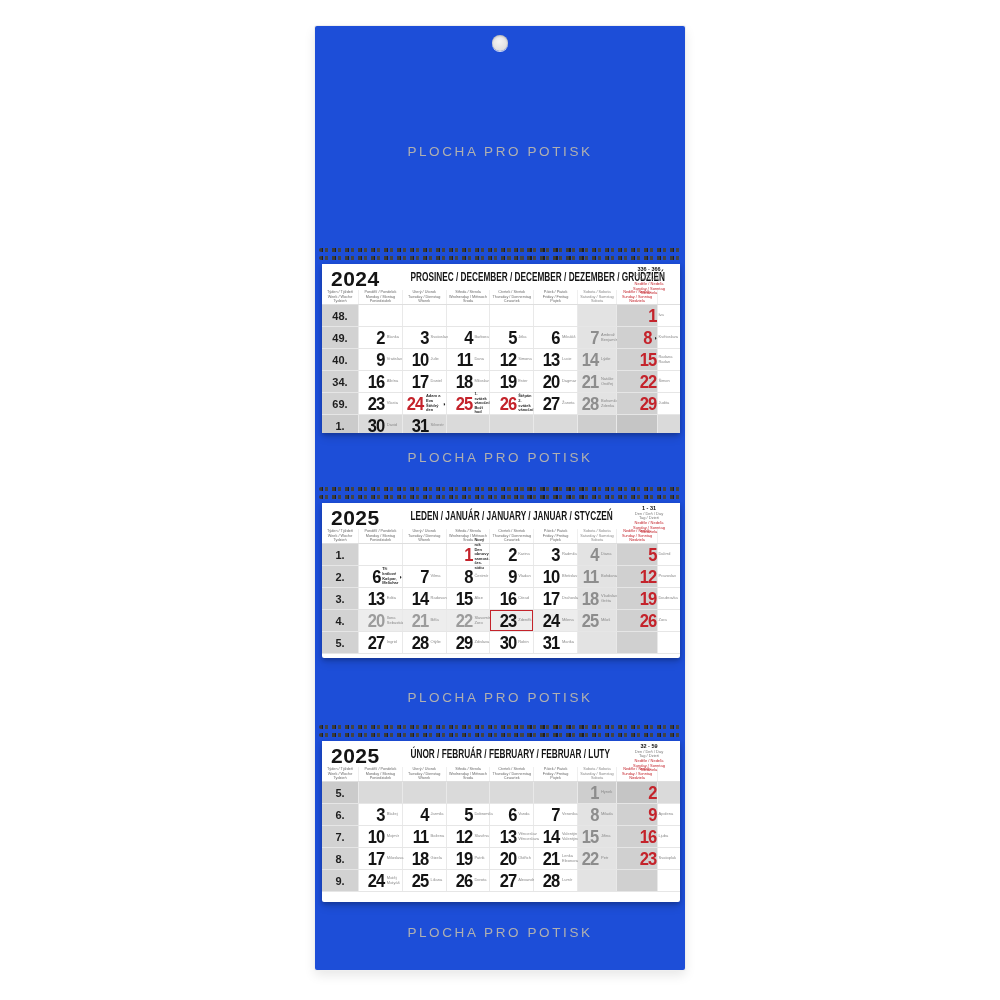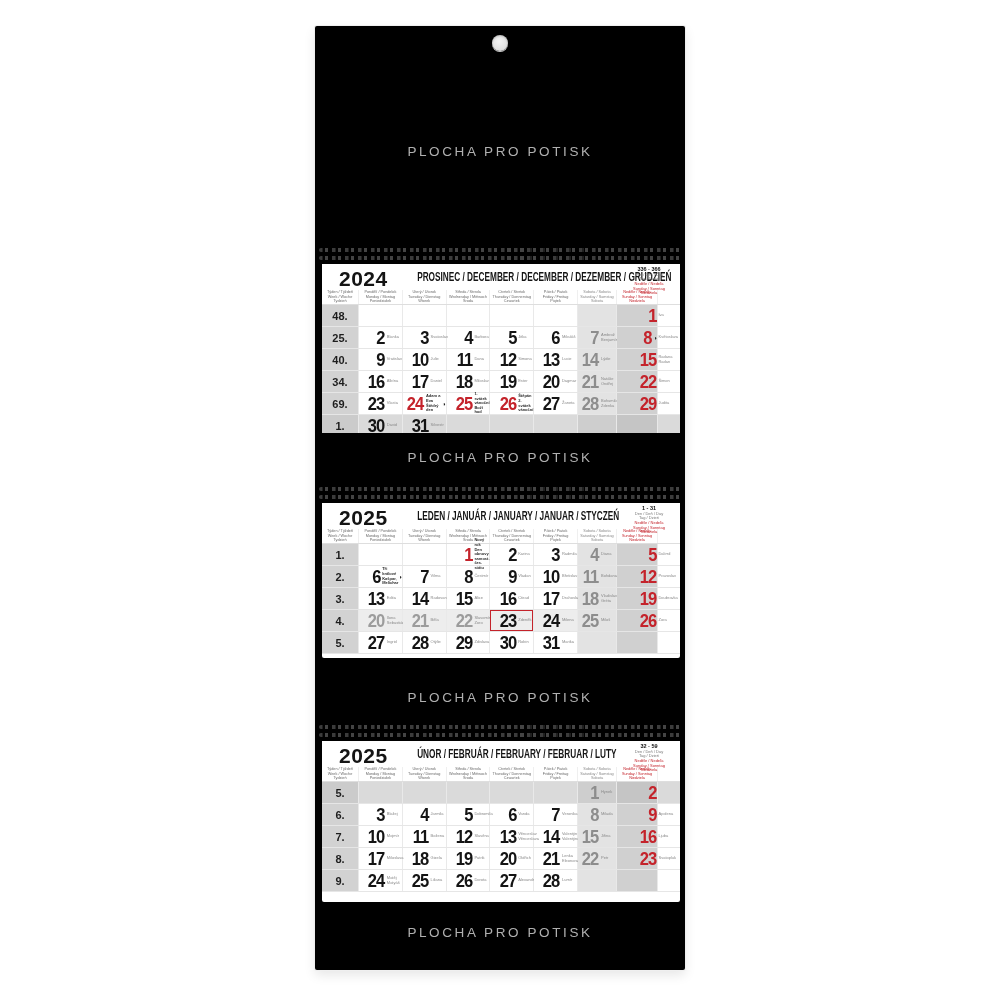--- a/index.html
+++ b/index.html
@@ -1,33 +1,33 @@
 <!DOCTYPE html>
 <html><head>
 <meta charset="utf-8">
 <style>
   html,body{margin:0;padding:0;}
   body{width:1000px;height:1000px;background:#ffffff;font-family:"Liberation Sans",sans-serif;position:relative;overflow:hidden;}
-  .board{position:absolute;left:315px;top:26px;width:370px;height:944px;background:#000000;border-radius:2px;
+  .board{position:absolute;left:315px;top:26px;width:370px;height:944px;background:#1d4ed8;border-radius:2px;
          box-shadow:0 0 0 1px #efefef,0 5px 12px rgba(0,0,0,.10);}
   .hole{position:absolute;top:9px;left:calc(50% - 8px);width:16px;height:16px;border-radius:50%;
         background:radial-gradient(circle at 45% 40%,#f4f4f4 0%,#e2e2e2 60%,#d2d2d2 100%);
         box-shadow:inset 0 1px 2px rgba(0,0,0,.22),0 1px 0 rgba(255,255,255,.8);}
   .print-label{position:absolute;left:0;width:100%;text-align:center;font-size:13.5px;letter-spacing:2.6px;
                color:#b0b0b0;white-space:nowrap;}
   .pl1{top:118px;} .pl2{top:424px;} .pl3{top:664px;} .pl4{top:899px;}
   .spiral{position:absolute;left:4px;width:362px;height:15px;}
   .s1{top:221px;} .s2{top:460px;} .s3{top:698px;}
   .spiral::before,.spiral::after{content:"";position:absolute;left:0;right:0;height:4px;border-radius:2px;
     background:repeating-linear-gradient(90deg,#3b3b3b 0 3px,#1f1f1f 3px 4.5px,transparent 4.5px 6.5px,#444 6.5px 9.5px,transparent 9.5px 13px);}
   .spiral::before{top:1px;} .spiral::after{top:9px;}
   .panel{position:absolute;left:7px;width:358px;background:#ffffff;display:flex;flex-direction:column;
          box-shadow:0 2px 4px rgba(0,0,0,.22),0 5px 9px rgba(0,0,0,.12);border-radius:0 0 2px 2px;}
   .p1{top:238px;height:169px;} .p2{top:477px;height:155px;} .p3{top:715px;height:161px;}
-  .phead{position:relative;height:26px;flex:none;margin-left:8px;}
+  .phead{position:relative;height:26px;flex:none;}
   .pyear{position:absolute;left:9px;top:3px;font-size:21px;font-weight:bold;letter-spacing:.5px;color:#141414;}
   .pmonths{position:absolute;left:46px;right:62px;top:6px;text-align:center;font-weight:bold;font-size:12.5px;
            white-space:nowrap;transform:scaleX(.66);color:#141414;}
   .pinfo{position:absolute;right:3px;top:2px;width:56px;text-align:center;}
   .rng{font-size:5.5px;font-weight:bold;color:#111;line-height:1.2;}
   .dl{font-size:4px;color:#7a7a7a;line-height:1.18;white-space:pre-line;}
   .sl{font-size:4px;color:#c4232b;line-height:1.18;white-space:pre-line;}
   .grid{flex:1;display:flex;flex-direction:column;overflow:hidden;padding-bottom:16px;}
   .hrow{display:flex;height:14px;flex:none;border-bottom:1px solid #dedede;}
   .h{font-size:3.8px;color:#6b6b6b;line-height:1.15;text-align:center;display:flex;align-items:center;
@@ -113,21 +113,21 @@
           <div class="c c-day"></div>
           <div class="c c-day"></div>
           <div class="c c-sat"></div>
           <div class="c c-sun">
             <span class="num sun">1</span>
             <span class="nm">Iva</span>
           </div>
           <div class="c c-mg"></div>
         </div>
         <div class="row">
-          <div class="c c-wk">25.</div>
+          <div class="c c-wk">49.</div>
           <div class="c c-day">
             <span class="num work">2</span>
             <span class="nm">Blanka</span>
           </div>
           <div class="c c-day">
             <span class="num work">3</span>
             <span class="nm">Svatoslav</span>
           </div>
           <div class="c c-day">
             <span class="num work">4</span>

